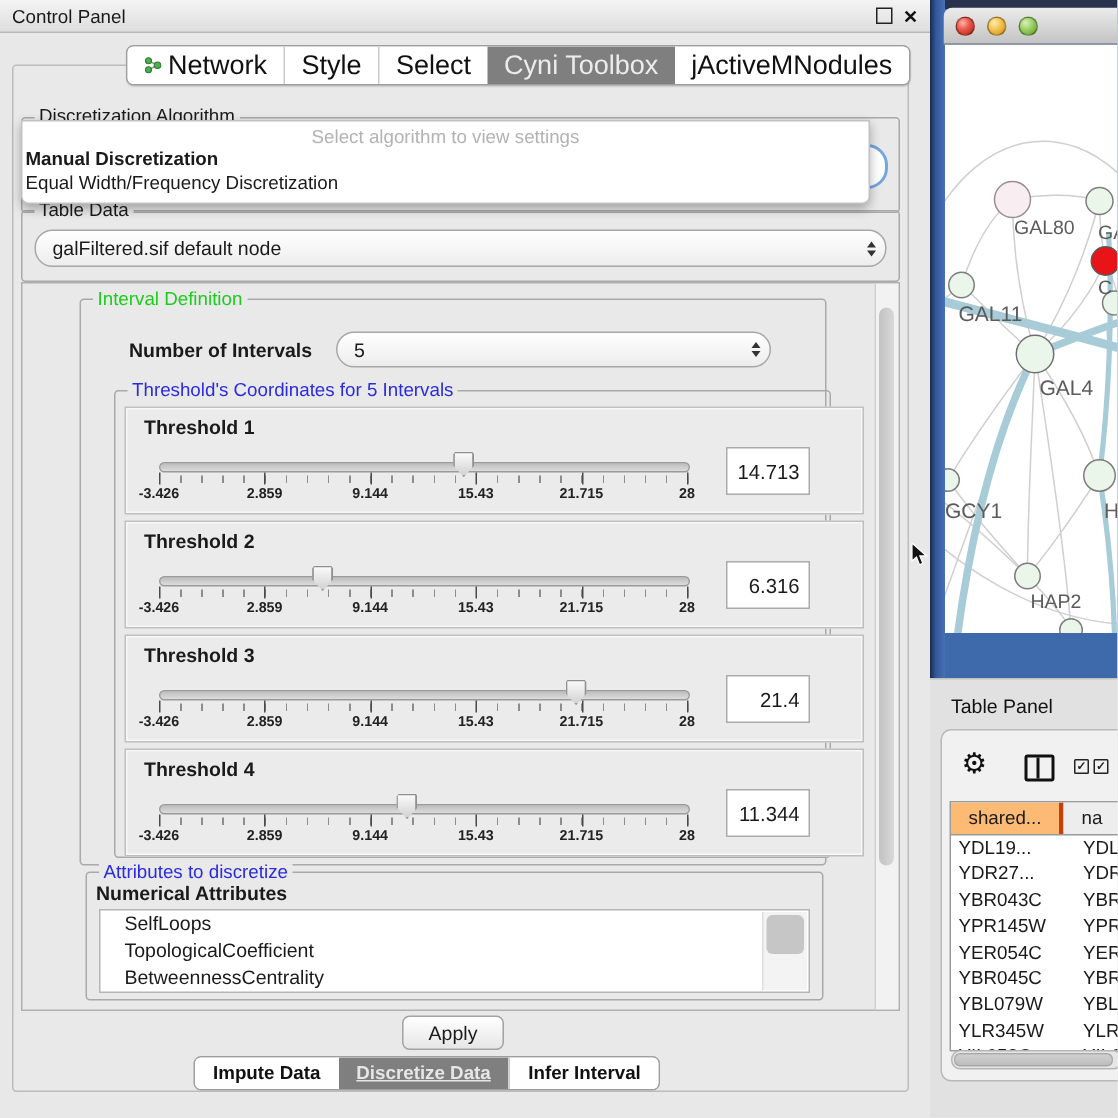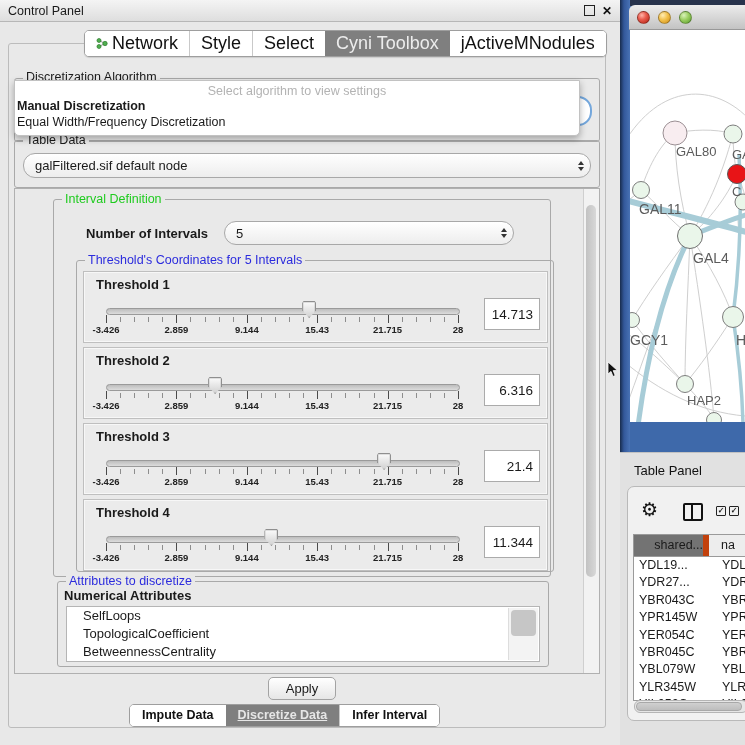--- a/index.html
+++ b/index.html
@@ -50,21 +50,21 @@
   .popup .opt{padding:1px 2px;}
   .popup .opt.bold{font-weight:bold;}
 
   
   .scrollpanel{left:14px;top:188px;width:584px;height:484px;border:1px solid #b0b0b0;background:#e9e9e9;overflow:hidden;}
   .vscroll{position:absolute;right:0;top:0;width:15px;height:100%;background:#f2f2f2;border-left:1px solid #cfcfcf;}
   .vthumb{position:absolute;left:2px;width:10px;border-radius:5px;
     background:linear-gradient(to right,#c2c2c2,#d8d8d8);}
 
   
-  .trow{background:#ebebeb;border:1px solid #bfbfbf;box-shadow:inset 0 0 0 1px #f7f7f7;}
+  .trow{background:#ebebeb;border:1px solid #bfbfbf;box-shadow:inset 0 0 0 1px #f7f7f7;padding-left:28px;}
   .trow .tlabel{position:absolute;left:12px;top:5px;font-size:13px;font-weight:bold;}
   .sliderzone{position:absolute;left:22px;top:28px;width:352px;height:40px;}
   .track{position:absolute;left:0;top:8px;width:352px;height:5px;border:1px solid #9a9a9a;
     border-radius:4px;background:linear-gradient(#bdbdbd,#dcdcdc);}
   .thumb{position:absolute;top:1px;width:14px;height:17px;transform:translateX(-50%);
     background:linear-gradient(#fdfdfd,#cfcfcf);
     clip-path:polygon(10% 0,90% 0,100% 12%,100% 55%,50% 100%,0 55%,0 12%);
     box-shadow:inset 0 0 0 1.2px #8f8f8f;}
   .minorticks{position:absolute;left:0;top:17px;width:353px;height:5px;
     background:repeating-linear-gradient(to right,#8d8d8d 0 1px,transparent 1px 14.08px);}
@@ -108,21 +108,21 @@
     border:1px solid #b9b9b9;border-radius:7px;}
   .gear{position:absolute;left:13px;top:13px;font-size:19px;color:#111;line-height:19px;}
   .colicon{position:absolute;left:55px;top:16px;width:16px;height:14px;border:2px solid #111;border-radius:2px;}
   .colicon::after{content:"";position:absolute;left:6px;top:0;width:2px;height:14px;background:#111;}
   .cb{position:absolute;top:19px;width:8px;height:8px;border:1.5px solid #222;border-radius:1px;
     font-size:8px;line-height:8px;font-weight:bold;text-align:center;color:#222;}
   .cb::after{content:"✓";}
   .tbl{position:absolute;left:5px;top:47px;width:140px;height:165px;border:1px solid #9a9a9a;
     background:#fff;overflow:hidden;font-size:12.5px;}
   .tbl-head{display:flex;height:21px;line-height:21px;border-bottom:1px solid #9a9a9a;}
-  .th1{width:75px;background:#737373;border-right:6px solid #c2410c;text-align:right;box-sizing:border-box;}
+  .th1{width:75px;background:#fdba74;border-right:3px solid #c2410c;text-align:center;box-sizing:border-box;}
   .th2{flex:1;background:#ededed;padding-left:12px;}
   .tr{display:flex;height:17.4px;line-height:17.4px;}
   .td1{width:75px;padding-left:5px;box-sizing:border-box;border-right:1px solid transparent;}
   .td2{flex:1;padding-left:13px;}
   .hscroll{position:absolute;left:6px;top:213px;width:112px;height:11px;background:#e6e6e6;
     border:1px solid #b5b5b5;border-radius:6px;}
   .hthumb{position:absolute;left:1px;top:1px;width:104px;height:7px;border-radius:4px;
     background:linear-gradient(#d0d0d0,#bdbdbd);border:0.5px solid #a8a8a8;}
 
   .cursor{left:607px;top:362px;z-index:99;}

